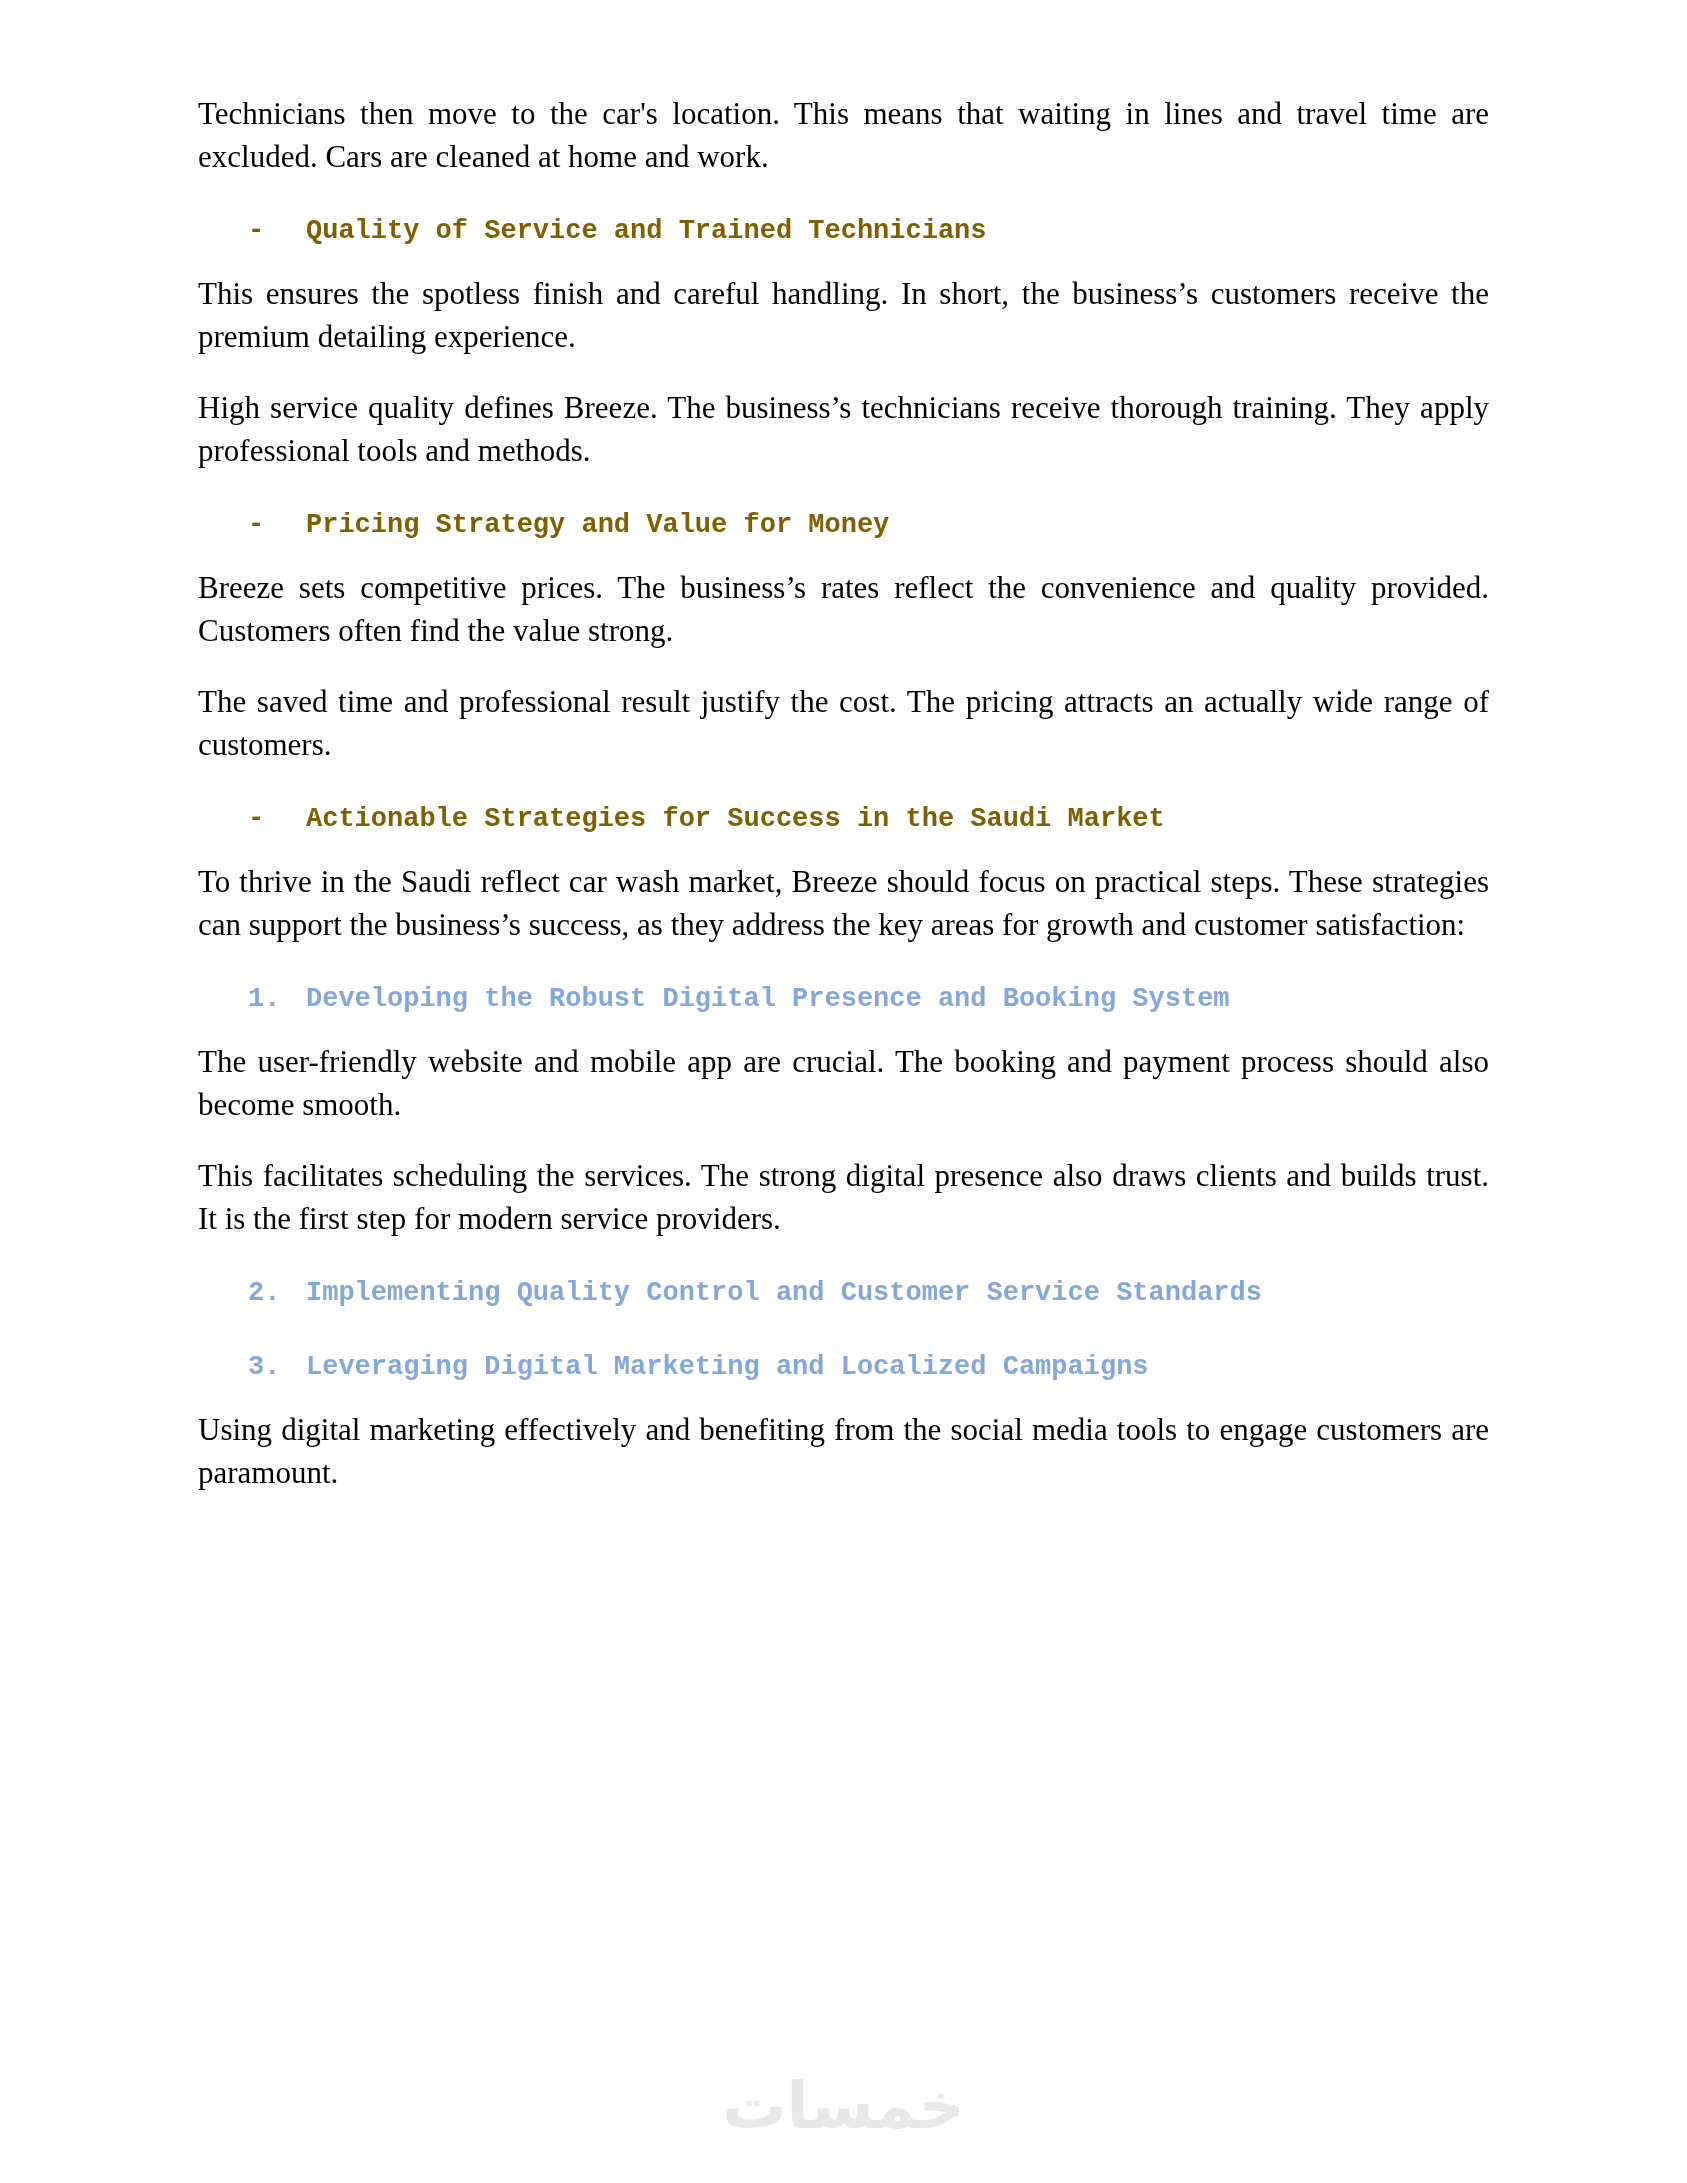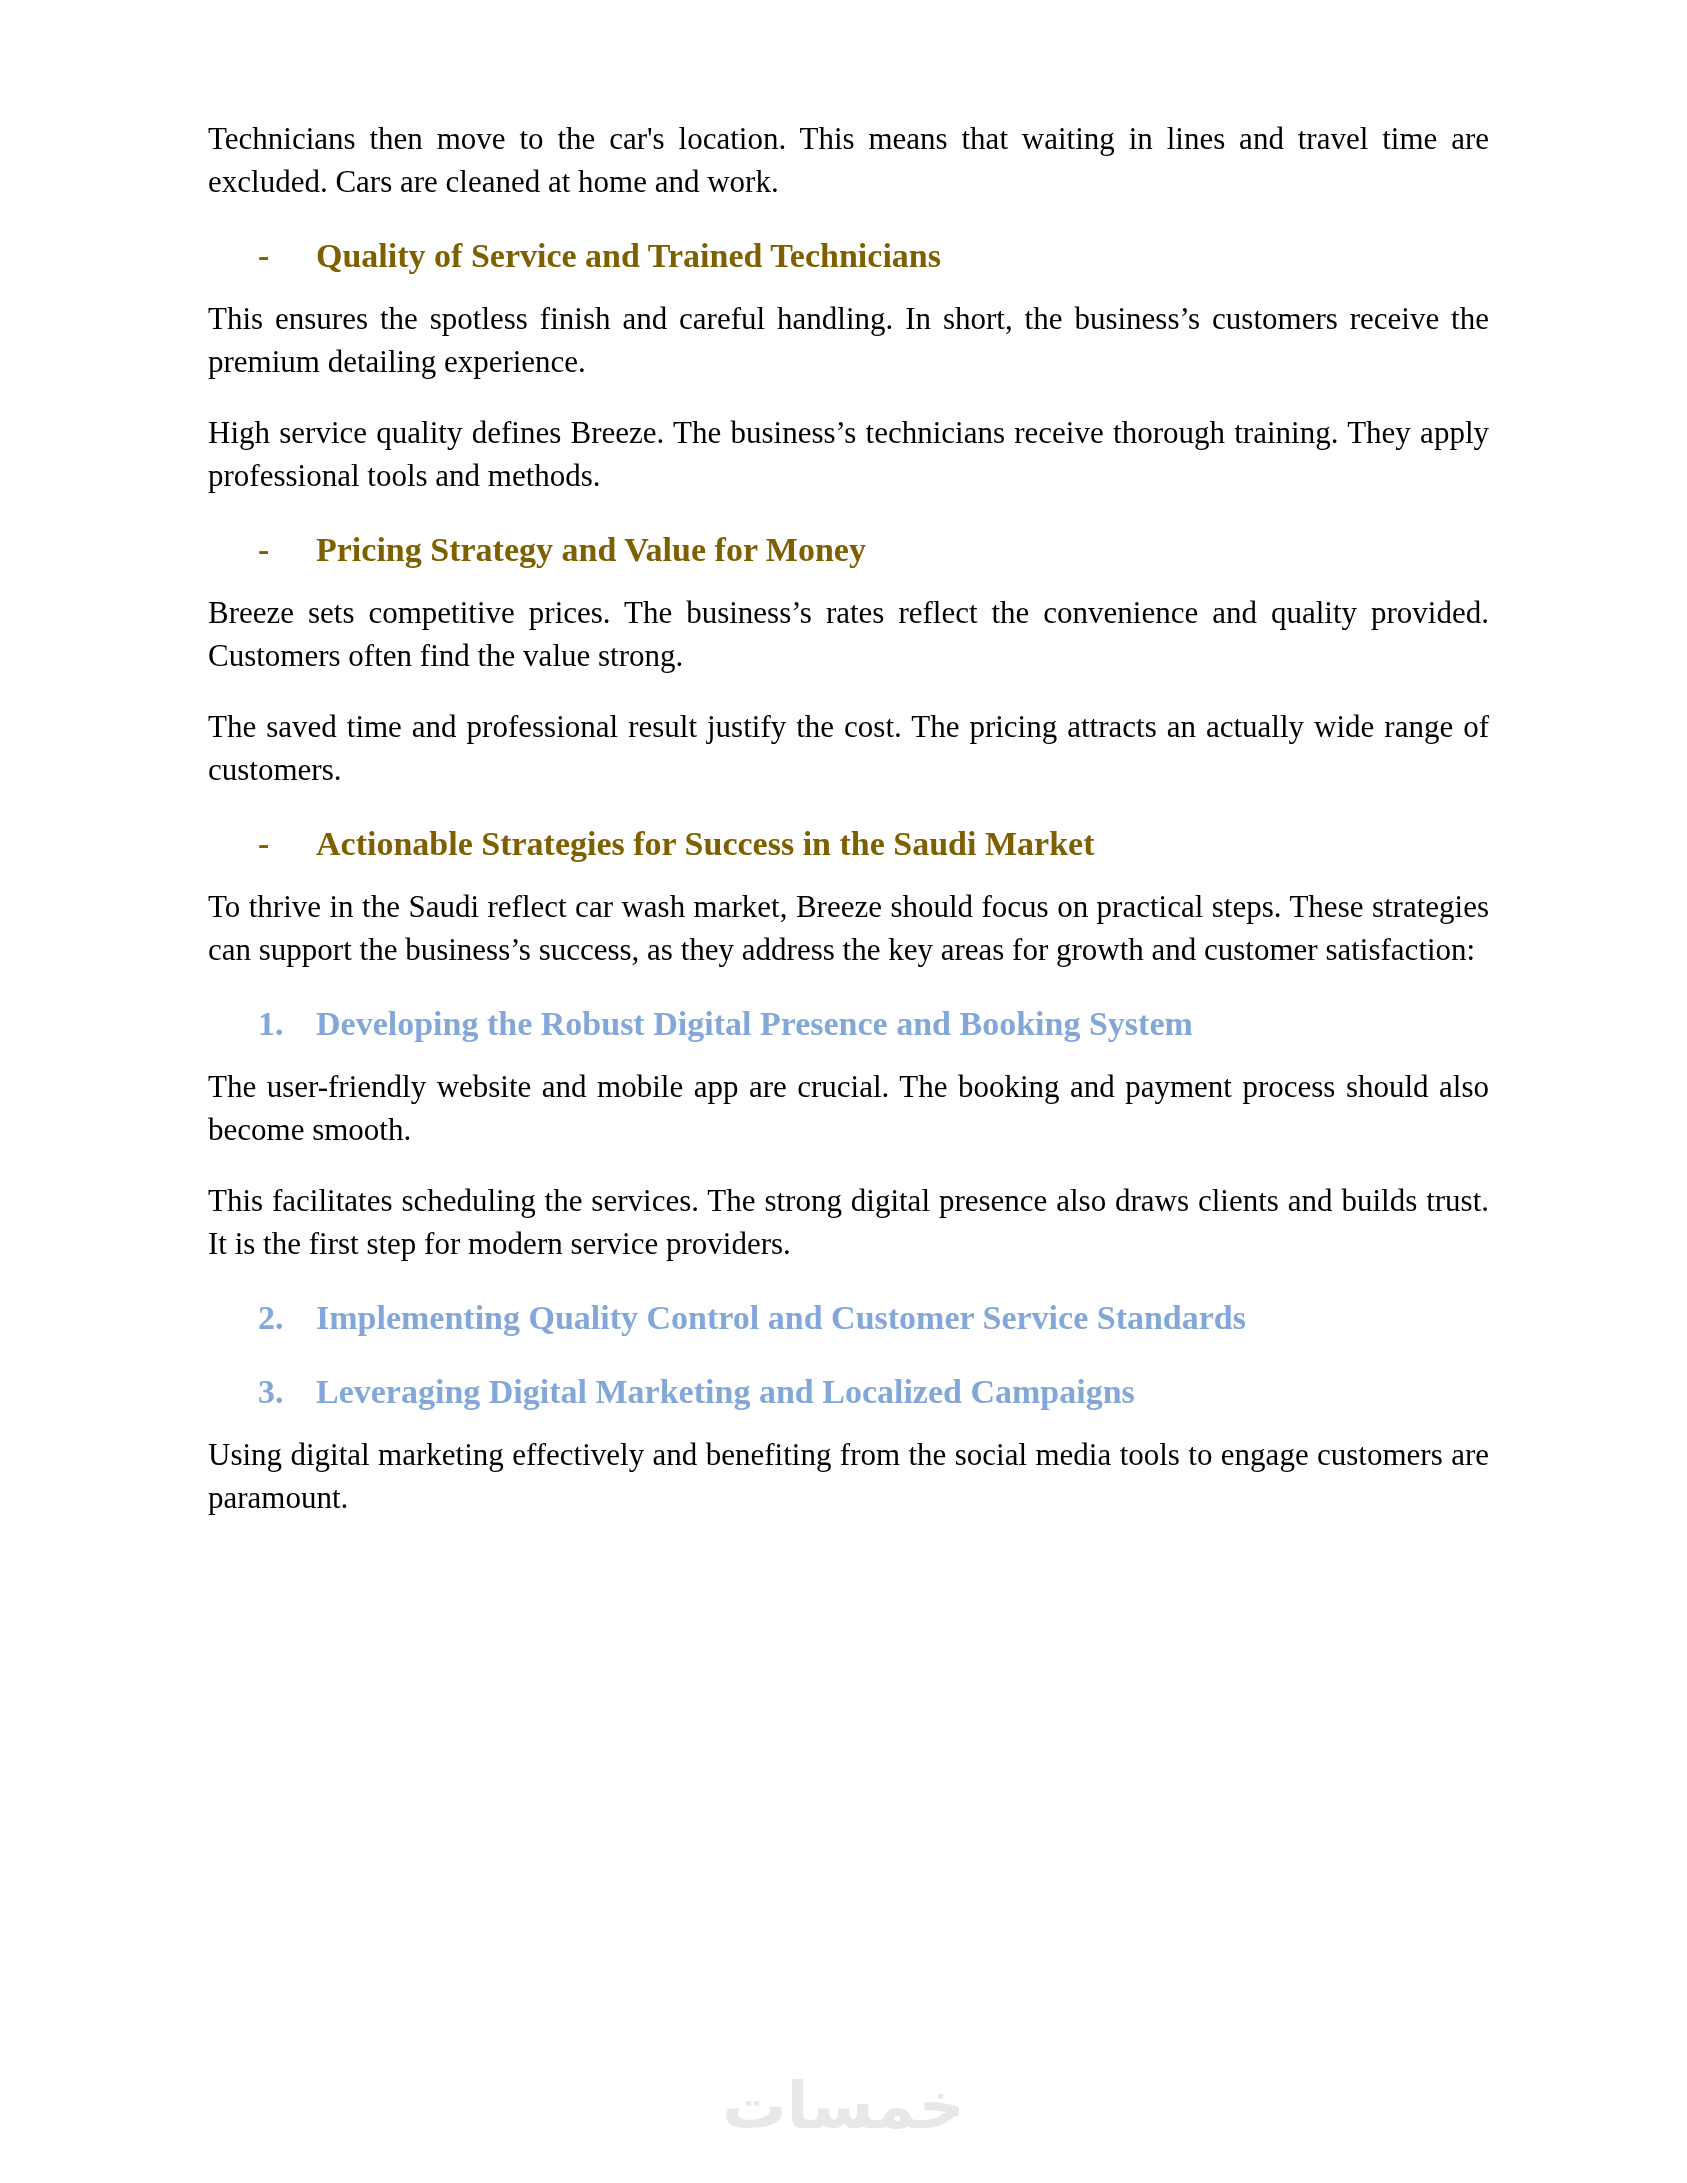--- a/index.html
+++ b/index.html
@@ -8,36 +8,36 @@
     position: relative;
     width: 1687px;
     height: 2183px;
     background: #ffffff;
     overflow: hidden;
     font-family: "Liberation Serif", serif;
     color: #000000;
   }
   .content {
     position: absolute;
-    left: 208px;
+    left: 198px;
     right: 198px;
     top: 0;
-    padding-top: 117px;
+    padding-top: 92px;
   }
   p.body-para {
     font-size: 31px;
     line-height: 43px;
     text-align: justify;
     color: var(--body, #000000);
     margin: 0 0 28px 0;
   }
   .heading {
-    font-family: Liberation Serif, serif;
+    font-family: Liberation Mono, monospace;
     font-weight: bold;
-    font-size: 34px;
+    font-size: 27px;
     line-height: 42px;
     margin: 32px 0 20px 0;
     padding-left: 50px;
     display: block;
     white-space: nowrap;
   }
   .heading .marker {
     display: inline-block;
     width: 58px;
     font-weight: bold;

